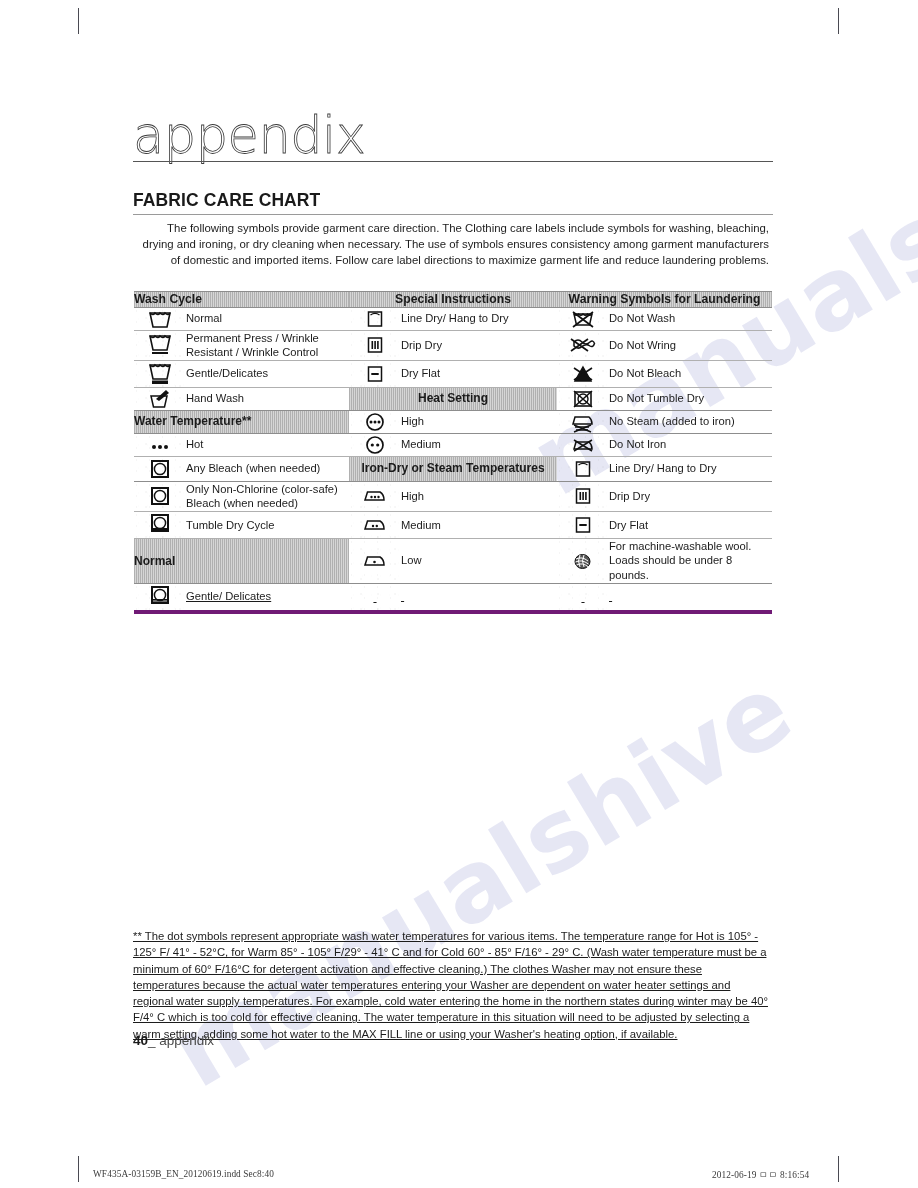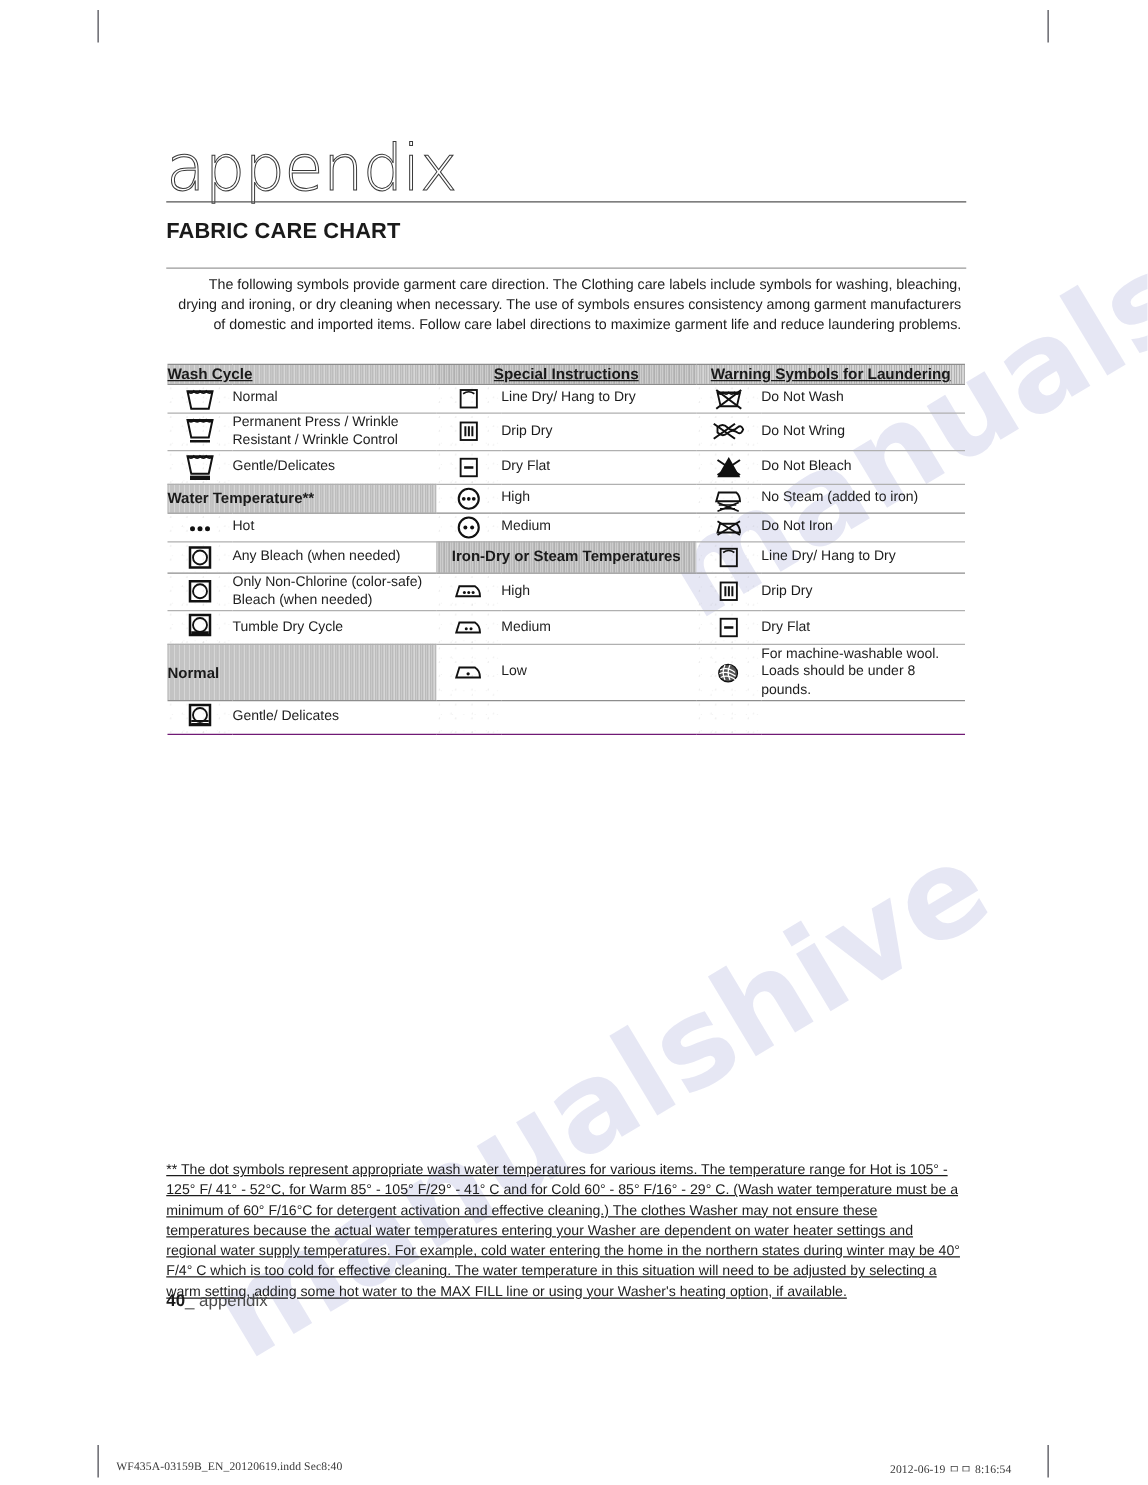--- a/index.html
+++ b/index.html
@@ -54,21 +54,21 @@
     top: 53px;
     width: 640px;
     height: 1px;
     background: #555;
   }
 
   
   .section-heading {
     position: absolute;
     left: 133px;
-    top: 174px;
+    top: 190px;
     width: 640px;
     font-size: 17.5px;
     font-weight: bold;
     letter-spacing: 0.1px;
     color: #1a1a1a;
   }
   .section-rule {
     position: absolute;
     left: 133px;
     top: 214px;
@@ -143,34 +143,33 @@
         rgba(255,255,255,0.0) 2px),
       linear-gradient(#d6d6d6, #d6d6d6);
     font-weight: bold;
     font-size: 12px;
     color: #1a1a1a;
     padding: 6px 8px 6px 8px;
     line-height: 14.5px;
   }
   .band-main {
     font-size: 12.2px;
-    text-decoration: underline;
   }
   
   .noise {
     background-image:
       radial-gradient(circle at 20% 30%, rgba(150,150,150,0.18) 0.6px, transparent 0.8px),
       radial-gradient(circle at 70% 70%, rgba(150,150,150,0.15) 0.6px, transparent 0.8px),
       radial-gradient(circle at 45% 85%, rgba(150,150,150,0.13) 0.5px, transparent 0.7px);
     background-size: 13px 11px, 17px 15px, 9px 13px;
   }
 
   
   .tbl-top    { border-top: 1px solid #8d8d8d; }
-  .tbl-bottom { border-bottom: 1px solid #701a75; }
+  .tbl-bottom { border-bottom: 4px solid #701a75; text-decoration: underline; }
 
   
   .ico {
     display: inline-block;
     vertical-align: middle;
     line-height: 0;
   }
   .dots-plain {
     display: inline-block;
     line-height: 0;
@@ -387,20 +386,44 @@
         <svg width="26" height="20" viewBox="0 0 26 20">
           <path d="M13 3 L21 17 L5 17 Z" fill="#111" stroke="#111" stroke-width="1.4"></path>
           <path d="M4 4 L22 16" stroke="#111" stroke-width="1.6"></path>
           <path d="M22 4 L4 16" stroke="#111" stroke-width="1.6"></path>
         </svg>
       </span>
     </td>
     <td class="txt-cell">Do Not Bleach</td>
   </tr>
 
+  <tr class="row-line">
+    <td class="sym-cell noise">
+      <span class="ico">
+        <svg width="26" height="22" viewBox="0 0 26 22">
+          <path d="M4 8 L20 8 L17.5 19 L6.5 19 Z" fill="none" stroke="#111" stroke-width="1.5"></path>
+          <path d="M9 11 L19 2 L22 5 L12 13 Z" fill="#111"></path>
+        </svg>
+      </span>
+    </td>
+    <td class="txt-cell">Hand Wash</td>
+
+    <td class="band col-div" colspan="2">Heat Setting</td>
+
+    <td class="sym-cell noise col-div">
+      <span class="ico">
+        <svg width="24" height="22" viewBox="0 0 24 22">
+          <rect x="4" y="4" width="16" height="14" fill="none" stroke="#111" stroke-width="1.6"></rect>
+          <circle cx="12" cy="11" r="5" fill="none" stroke="#111" stroke-width="1.4"></circle>
+          <path d="M3 3 L21 19 M21 3 L3 19" stroke="#111" stroke-width="1.6"></path>
+        </svg>
+      </span>
+    </td>
+    <td class="txt-cell">Do Not Tumble Dry</td>
+  </tr>
 
   <tr class="row-line">
     <td class="band" colspan="2">Water Temperature**</td>
 
     <td class="sym-cell noise col-div">
       <span class="ico">
         <svg width="22" height="22" viewBox="0 0 22 22">
           <circle cx="11" cy="11" r="8" fill="none" stroke="#111" stroke-width="1.7"></circle>
           <circle cx="7" cy="11" r="1.5" fill="#111"></circle>
           <circle cx="11" cy="11" r="1.5" fill="#111"></circle>

